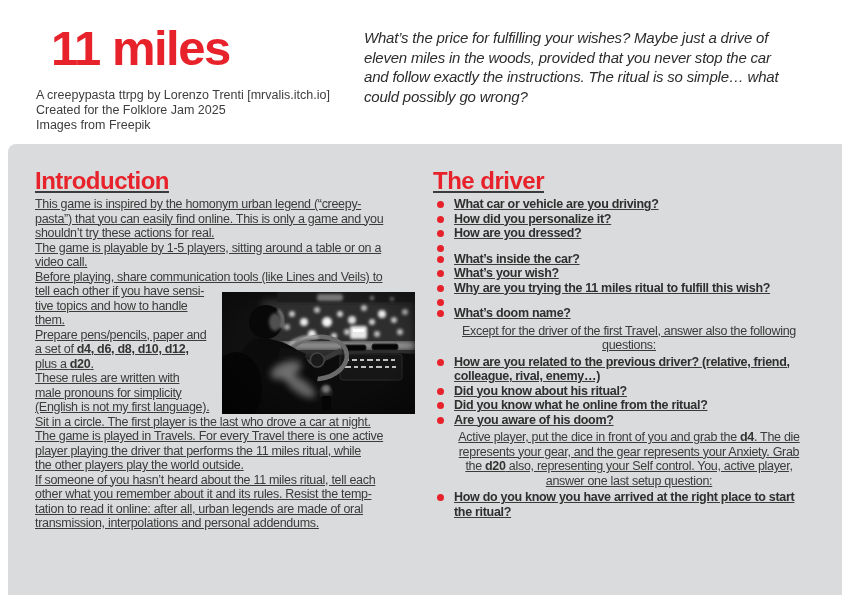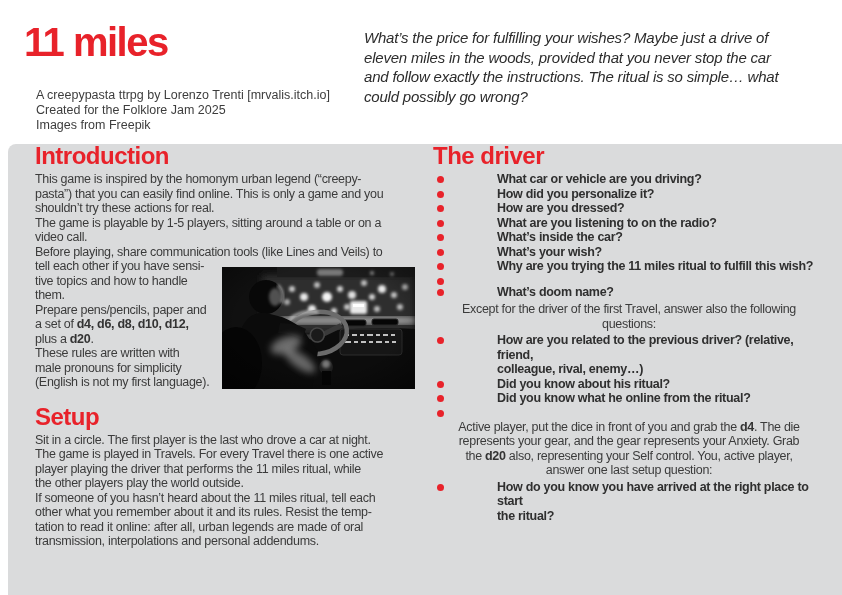--- a/index.html
+++ b/index.html
@@ -6,50 +6,50 @@
   .page {
     position:relative; width:842px; height:595px; background:#ffffff;
     overflow:hidden; font-family:"Liberation Sans", sans-serif;
   }
   .panel {
     position:absolute; left:8px; top:144px; width:834px; height:451px;
     background:#dadbdc; border-top-left-radius:8px;
   }
   
   .game-title {
-    position:absolute; left:24px; top:20px;
-    font-size:40px; font-weight:bold; color:#e8222a; letter-spacing:-1.5px;
+    position:absolute; left:51px; top:20px;
+    font-size:49px; font-weight:bold; color:#e8222a; letter-spacing:-1.5px;
   }
   .byline {
     position:absolute; left:36px; top:66px;
     font-size:12.5px; line-height:15px; color:#3d3d3d; white-space:pre-line;margin-top:22px;
   }
   .quote {
     position:absolute; left:364px; top:28px; width:482px;
     font-size:15px; font-style:italic; line-height:19.5px; color:#2c2c2c;
     letter-spacing:-0.2px; white-space:pre-line;
   }
   
   .col {
-    position:absolute; top:143px;
-    font-size:12.5px; line-height:14.5px; color:#3b3b3b; letter-spacing:-0.3px;
+    position:absolute; top:168px;
+    font-size:12.5px; line-height:14.5px; color:#3b3b3b; letter-spacing:-0.3px;text-decoration:underline;
   }
   .col-left  { left:35px;  width:384px; }
   .col-right { left:433px; width:392px; }
   .section-heading {
     font-size:24px; line-height:26px; font-weight:bold; color:#e8222a;
     letter-spacing:-0.5px; margin:0 0 3px 0;
   }
   .section-setup .section-heading { margin-top:14px; }
   .para { margin:0; white-space:pre-line; }
   .para .bold, .bold { font-weight:bold; color:#333333; }
   .note { margin-top:3px;text-align:center; }
   
   .qlist { list-style:none; margin:2px 0 0 0; padding:0; }
-  .qlist li { display:flex; align-items:flex-start; margin:0;gap:43px; }
+  .qlist li { display:flex; align-items:flex-start; margin:0; }
   .dot {
     flex:0 0 auto; width:7px; height:7px; border-radius:50%;
     background:#e8222a; margin:4px 10px 0 4px;
   }
   .qtext { font-weight:bold; color:#2f2f2f; white-space:pre-line; }
   
   .photo {
     position:absolute; left:187px; top:124px; width:193px; height:122px;
     background:#101010;
   }
@@ -88,21 +88,20 @@
 them.</p>
       <p class="para"><span>Prepare pens/pencils, paper and
 a set of </span><span class="bold">d4, d6, d8, d10, d12,</span><span>
 plus a </span><span class="bold">d20</span><span>.
 These rules are written with
 male pronouns for simplicity
 (English is not my first language).</span></p>
     </div>
 
     <div class="section-setup">
-      <h2 class="section-heading">Setup</h2>
       <p class="para">Sit in a circle. The first player is the last who drove a car at night.
 The game is played in Travels. For every Travel there is one active
 player playing the driver that performs the 11 miles ritual, while
 the other players play the world outside.
 If someone of you hasn’t heard about the 11 miles ritual, tell each
 other what you remember about it and its rules. Resist the temp-
 tation to read it online: after all, urban legends are made of oral
 transmission, interpolations and personal addendums.</p>
     </div>
 
@@ -214,21 +213,20 @@
         <li>
             <span class="dot"></span>
             <span class="qtext">How did you personalize it?</span>
           </li>
         <li>
             <span class="dot"></span>
             <span class="qtext">How are you dressed?</span>
           </li>
         <li>
             <span class="dot"></span>
-            <span class="qtext">What are you listening to on the radio?</span>
           </li>
         <li>
             <span class="dot"></span>
             <span class="qtext">What’s inside the car?</span>
           </li>
         <li>
             <span class="dot"></span>
             <span class="qtext">What’s your wish?</span>
           </li>
         <li>
@@ -256,20 +254,21 @@
         <li>
             <span class="dot"></span>
             <span class="qtext">Did you know about his ritual?</span>
           </li>
         <li>
             <span class="dot"></span>
             <span class="qtext">Did you know what he online from the ritual?</span>
           </li>
         <li>
             <span class="dot"></span>
+            <span class="qtext">Are you aware of his doom?</span>
           </li>
       </ul>
 
       <p class="para note"><span>Active player, put the dice in front of you and grab the </span><span class="bold">d4</span><span>. The die
 represents your gear, and the gear represents your Anxiety. Grab
 the </span><span class="bold">d20</span><span> also, representing your Self control. You, active player,
 answer one last setup question:</span></p>
 
       <ul class="qlist">
         <li>

